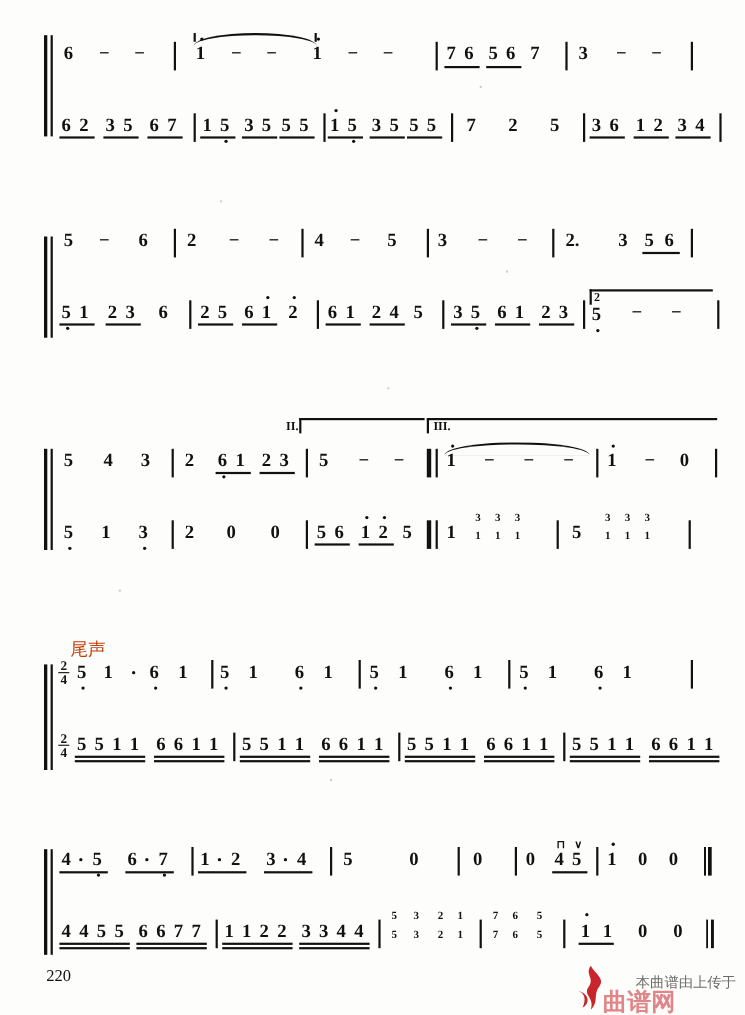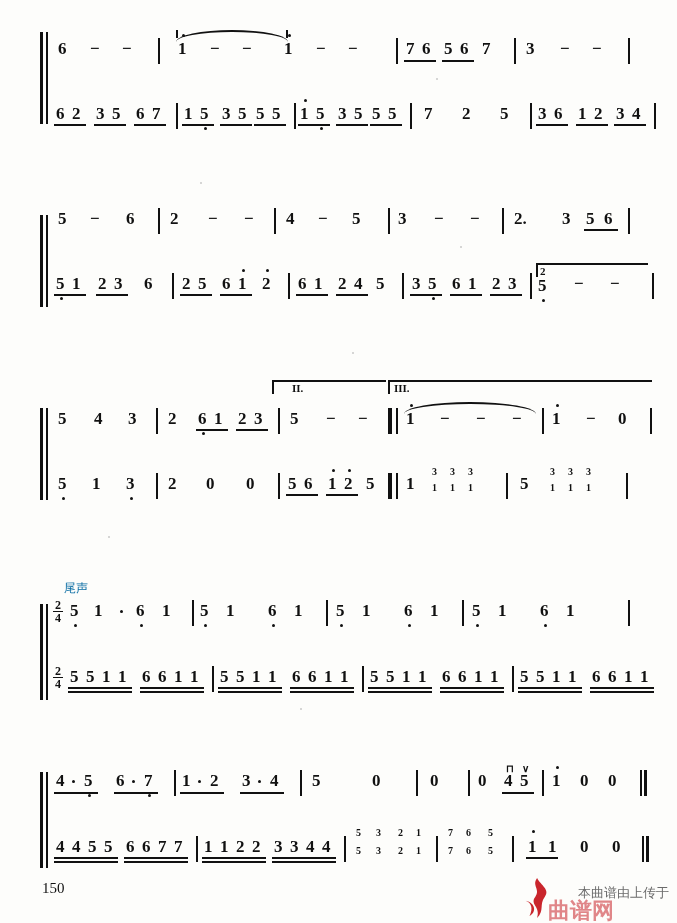--- a/index.html
+++ b/index.html
@@ -129,23 +129,23 @@
     font-size: 12px;
     font-weight: 700;
     line-height: 10px;
     text-align: center;
     font-family: "Liberation Serif", serif;
   }
 
   
   .section-label {
     position: absolute;
-    font-size: 12px;
+    font-size: 16px;
     font-family: Liberation Sans, sans-serif;
-    color: #0369a1;
+    color: #c2410c;
   }
 
   
   .page-number {
     position: absolute;
     left: 42px;
     top: 880px;
     font-size: 15px;
     font-family: "Liberation Serif", serif;
     color: #111;
@@ -362,21 +362,21 @@
       <span class="cell" style="left:574px;">−</span>
       <span class="cell" style="left:610px;">−</span>
       <div class="barline" style="left:652px;top:-2px;height:26px;"></div>
     </div>
   </div>
 
   <div class="system" style="top:380px;height:130px;">
     <div class="brace" style="top:28px;height:92px;"></div>
 
     <div class="ending" style="left:272px;top:0px;width:112px;"></div>
-    <span class="ending-label" style="left:292px;top:2px;">II.</span>
+    <span class="ending-label" style="left:260px;top:2px;">II.</span>
     <div class="ending" style="left:388px;top:0px;width:262px;"></div>
     <span class="ending-label" style="left:394px;top:2px;">III.</span>
 
     <div class="row" style="top:30px;">
       <span class="cell" style="left:58px;">5</span>
       <span class="cell" style="left:94px;">4</span>
       <span class="cell" style="left:128px;">3</span>
       <div class="barline" style="left:156px;top:-2px;height:26px;"></div>
       <span class="cell" style="left:168px;">2</span>
       <span class="cell" style="left:198px;">6</span>
@@ -638,21 +638,21 @@
       <span class="cell" style="left:528px;">1</span>
       <div class="dot" style="left:532px;top:-8px;"></div>
       <span class="cell" style="left:548px;">1</span>
       <div class="beam" style="left:526px;top:19px;width:32px;"></div>
       <span class="cell" style="left:580px;">0</span>
       <span class="cell" style="left:612px;">0</span>
       <div class="finalbar" style="left:642px;top:-2px;height:26px;"></div>
     </div>
   </div>
 
-  <div class="page-number">150</div>
+  <div class="page-number">220</div>
 
 
   <svg class="watermark-logo" viewBox="0 0 40 46">
     <path d="M18 2 C12 10, 22 14, 16 22 C10 30, 22 32, 18 44 C26 36, 20 30, 26 22 C32 14, 22 10, 18 2 Z" fill="#c9252c"></path>
     <path d="M6 26 C12 28, 14 34, 10 42 C18 38, 16 28, 6 26 Z" fill="#c9252c"></path>
   </svg>
   <div class="watermark">本曲谱由上传于</div>
   <div class="watermark-big">曲谱网</div>
 
   <div class="speck" style="left:352px;top:352px;"></div>

